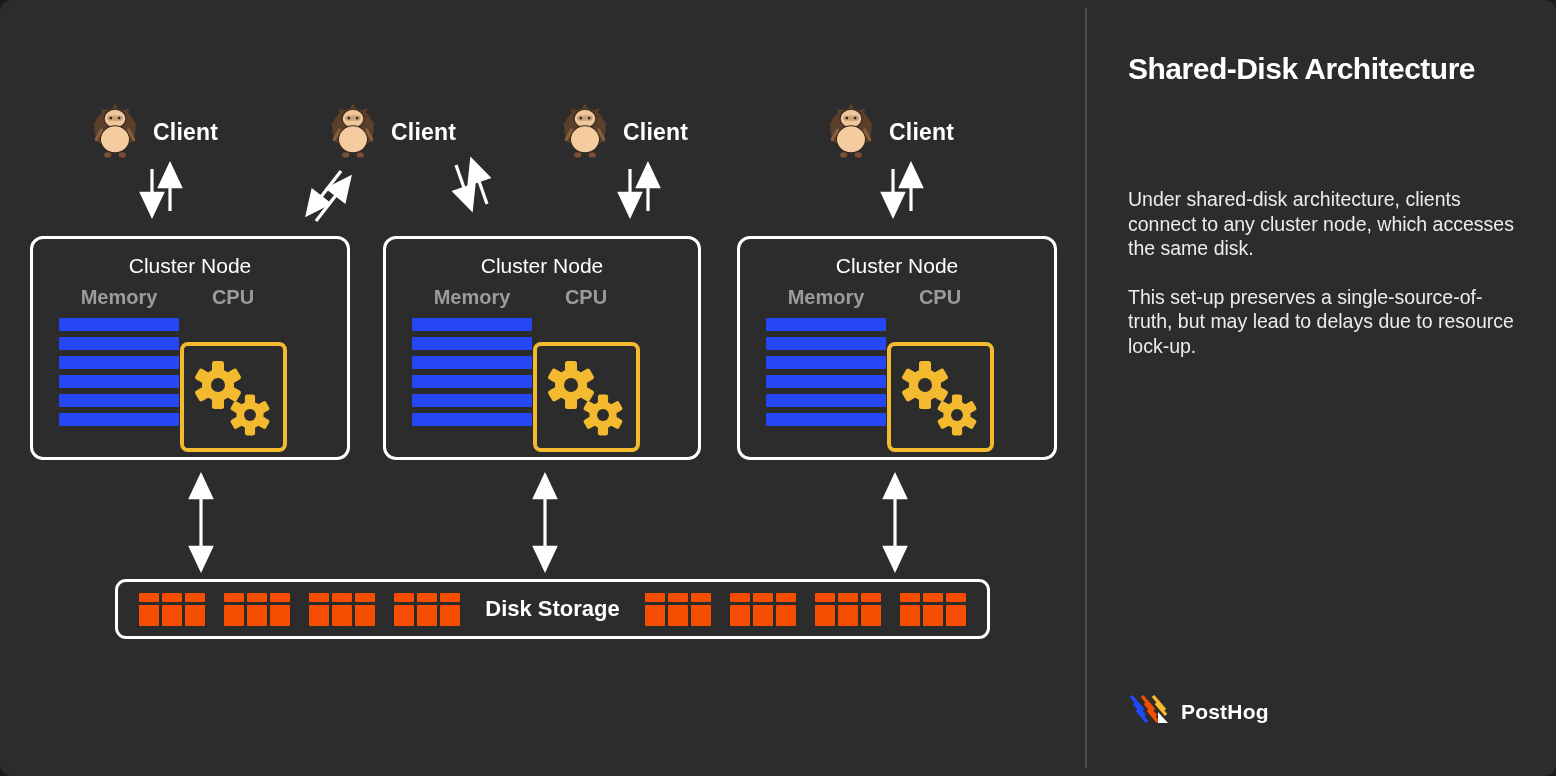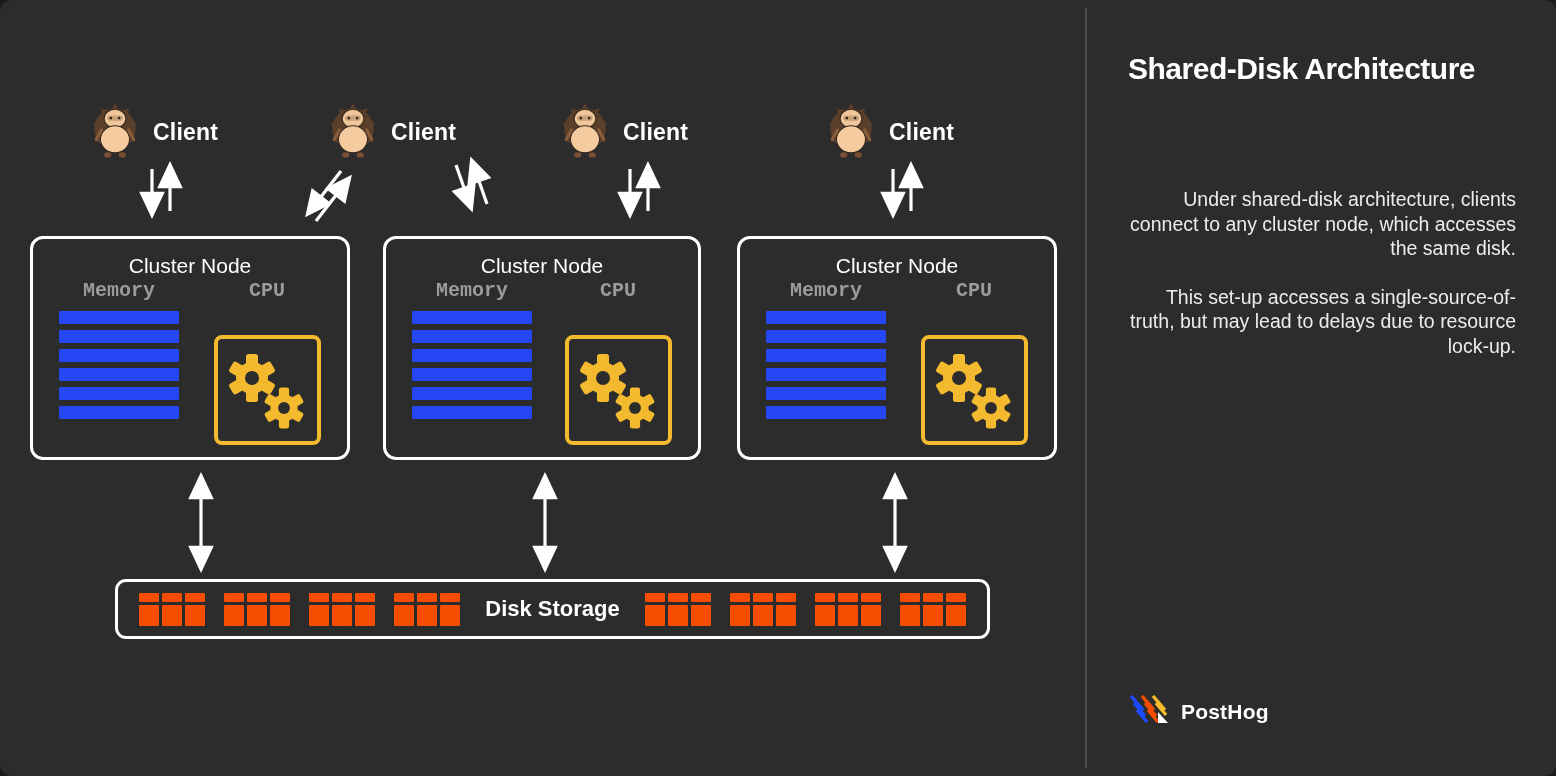--- a/index.html
+++ b/index.html
@@ -19,21 +19,21 @@
   .arrowhead{fill:var(--white);}
   
   .client{position:absolute;top:102px;display:flex;align-items:center;gap:15px;}
   .client-label{color:var(--white);font-size:23px;font-weight:bold;letter-spacing:.2px;}
   
   .node{
     position:absolute;top:236px;height:224px;border:3px solid var(--white);
     border-radius:13px;display:flex;flex-direction:column;padding:15px 26px 16px;
   }
   .node-title{text-align:center;color:var(--white);font-size:21px;font-weight:normal;}
-  .node-cols{display:flex;justify-content:space-between;margin-top:1px;flex:1;font-family:Liberation Mono, monospace;}
+  .node-cols{display:flex;margin-top:8px;flex:1;}
   .mem-col{width:120px;display:flex;flex-direction:column;}
   .col-label{text-align:center;color:var(--gray);font-size:20px;font-weight:bold;margin-bottom:9px;}
   .bars{display:flex;flex-direction:column;gap:6px;}
   .bar{height:13px;background:var(--blue);border-radius:1px;}
   .cpu-col{width:108px;display:flex;flex-direction:column;align-items:center;gap:24px;}
   .cpu-box{
     width:107px;height:110px;border:4px solid var(--yellow);border-radius:8px;
     display:flex;align-items:center;justify-content:center;
   }
   .gear-fill{fill:var(--yellow);}
@@ -47,21 +47,21 @@
   .disk-label{color:var(--white);font-size:22px;font-weight:bold;white-space:nowrap;padding:0 6px;}
   .cell-group{display:grid;grid-template-columns:repeat(3,20px);grid-template-rows:9px 21px;gap:3px;}
   .cell{background:var(--orange);border-radius:1px;}
   
   .divider{position:absolute;left:1085px;top:8px;width:2px;height:760px;background:var(--divider);}
   .panel-title{
     position:absolute;left:1128px;top:40px;width:400px;color:var(--white);
     font-size:30px;line-height:58px;font-weight:bold;letter-spacing:-0.5px;
   }
   .panel-text{position:absolute;left:1128px;top:187px;width:388px;color:var(--text);
-    font-size:19.5px;line-height:24.5px;text-align:right;}
+    font-size:19.5px;line-height:24.5px;}
   .panel-text p + p{margin-top:24px;}
   .brand{position:absolute;left:1128px;top:694px;display:flex;align-items:center;gap:11px;}
   .brand-name{color:var(--white);font-size:21px;font-weight:bold;letter-spacing:.2px;text-align:right;}
   .stripe-blue{stroke:#1d4aff;} .stripe-orange{stroke:#f54e00;} .stripe-yellow{stroke:#f9bd2b;}
   
   .hh-spike{fill:#5a3f2b;} .hh-skin{fill:#f0c79b;stroke:#33261a;stroke-width:1;}
   .hh-belly{fill:#f5cba0;stroke:#33261a;stroke-width:1;} .hh-dark{fill:#33261a;}
   .hh-foot{fill:#7a4f33;}
 </style>
 </head>
@@ -412,21 +412,21 @@
         <div class="cell"></div>
         <div class="cell"></div>
         <div class="cell"></div>
       </div>
   </div>
 
   <div class="divider"></div>
   <h1 class="panel-title">Shared-Disk Architecture</h1>
   <div class="panel-text">
     <p>Under shared-disk architecture, clients connect to any cluster node, which accesses the same disk.</p>
-    <p>This set-up accesses a single-source-of-truth, but may lead to delays due to resource lock-up.</p>
+    <p>This set-up preserves a single-source-of-truth, but may lead to delays due to resource lock-up.</p>
   </div>
 
   <div class="brand">
     <svg width="42" height="36" viewBox="0 0 42 36">
       <g stroke-width="3.4" fill="none">
         <path class="stripe-blue" d="M3,2 L15,16 M6,9 L17,22 M9,16 L19,28"></path>
         <path class="stripe-orange" d="M14,2 L26,16 M17,9 L28,22 M20,16 L30,28"></path>
         <path class="stripe-yellow" d="M25,2 L37,16 M28,9 L38,21"></path>
       </g>
       <polygon points="30,18 40,29 30,29" fill="#ffffff"></polygon>

